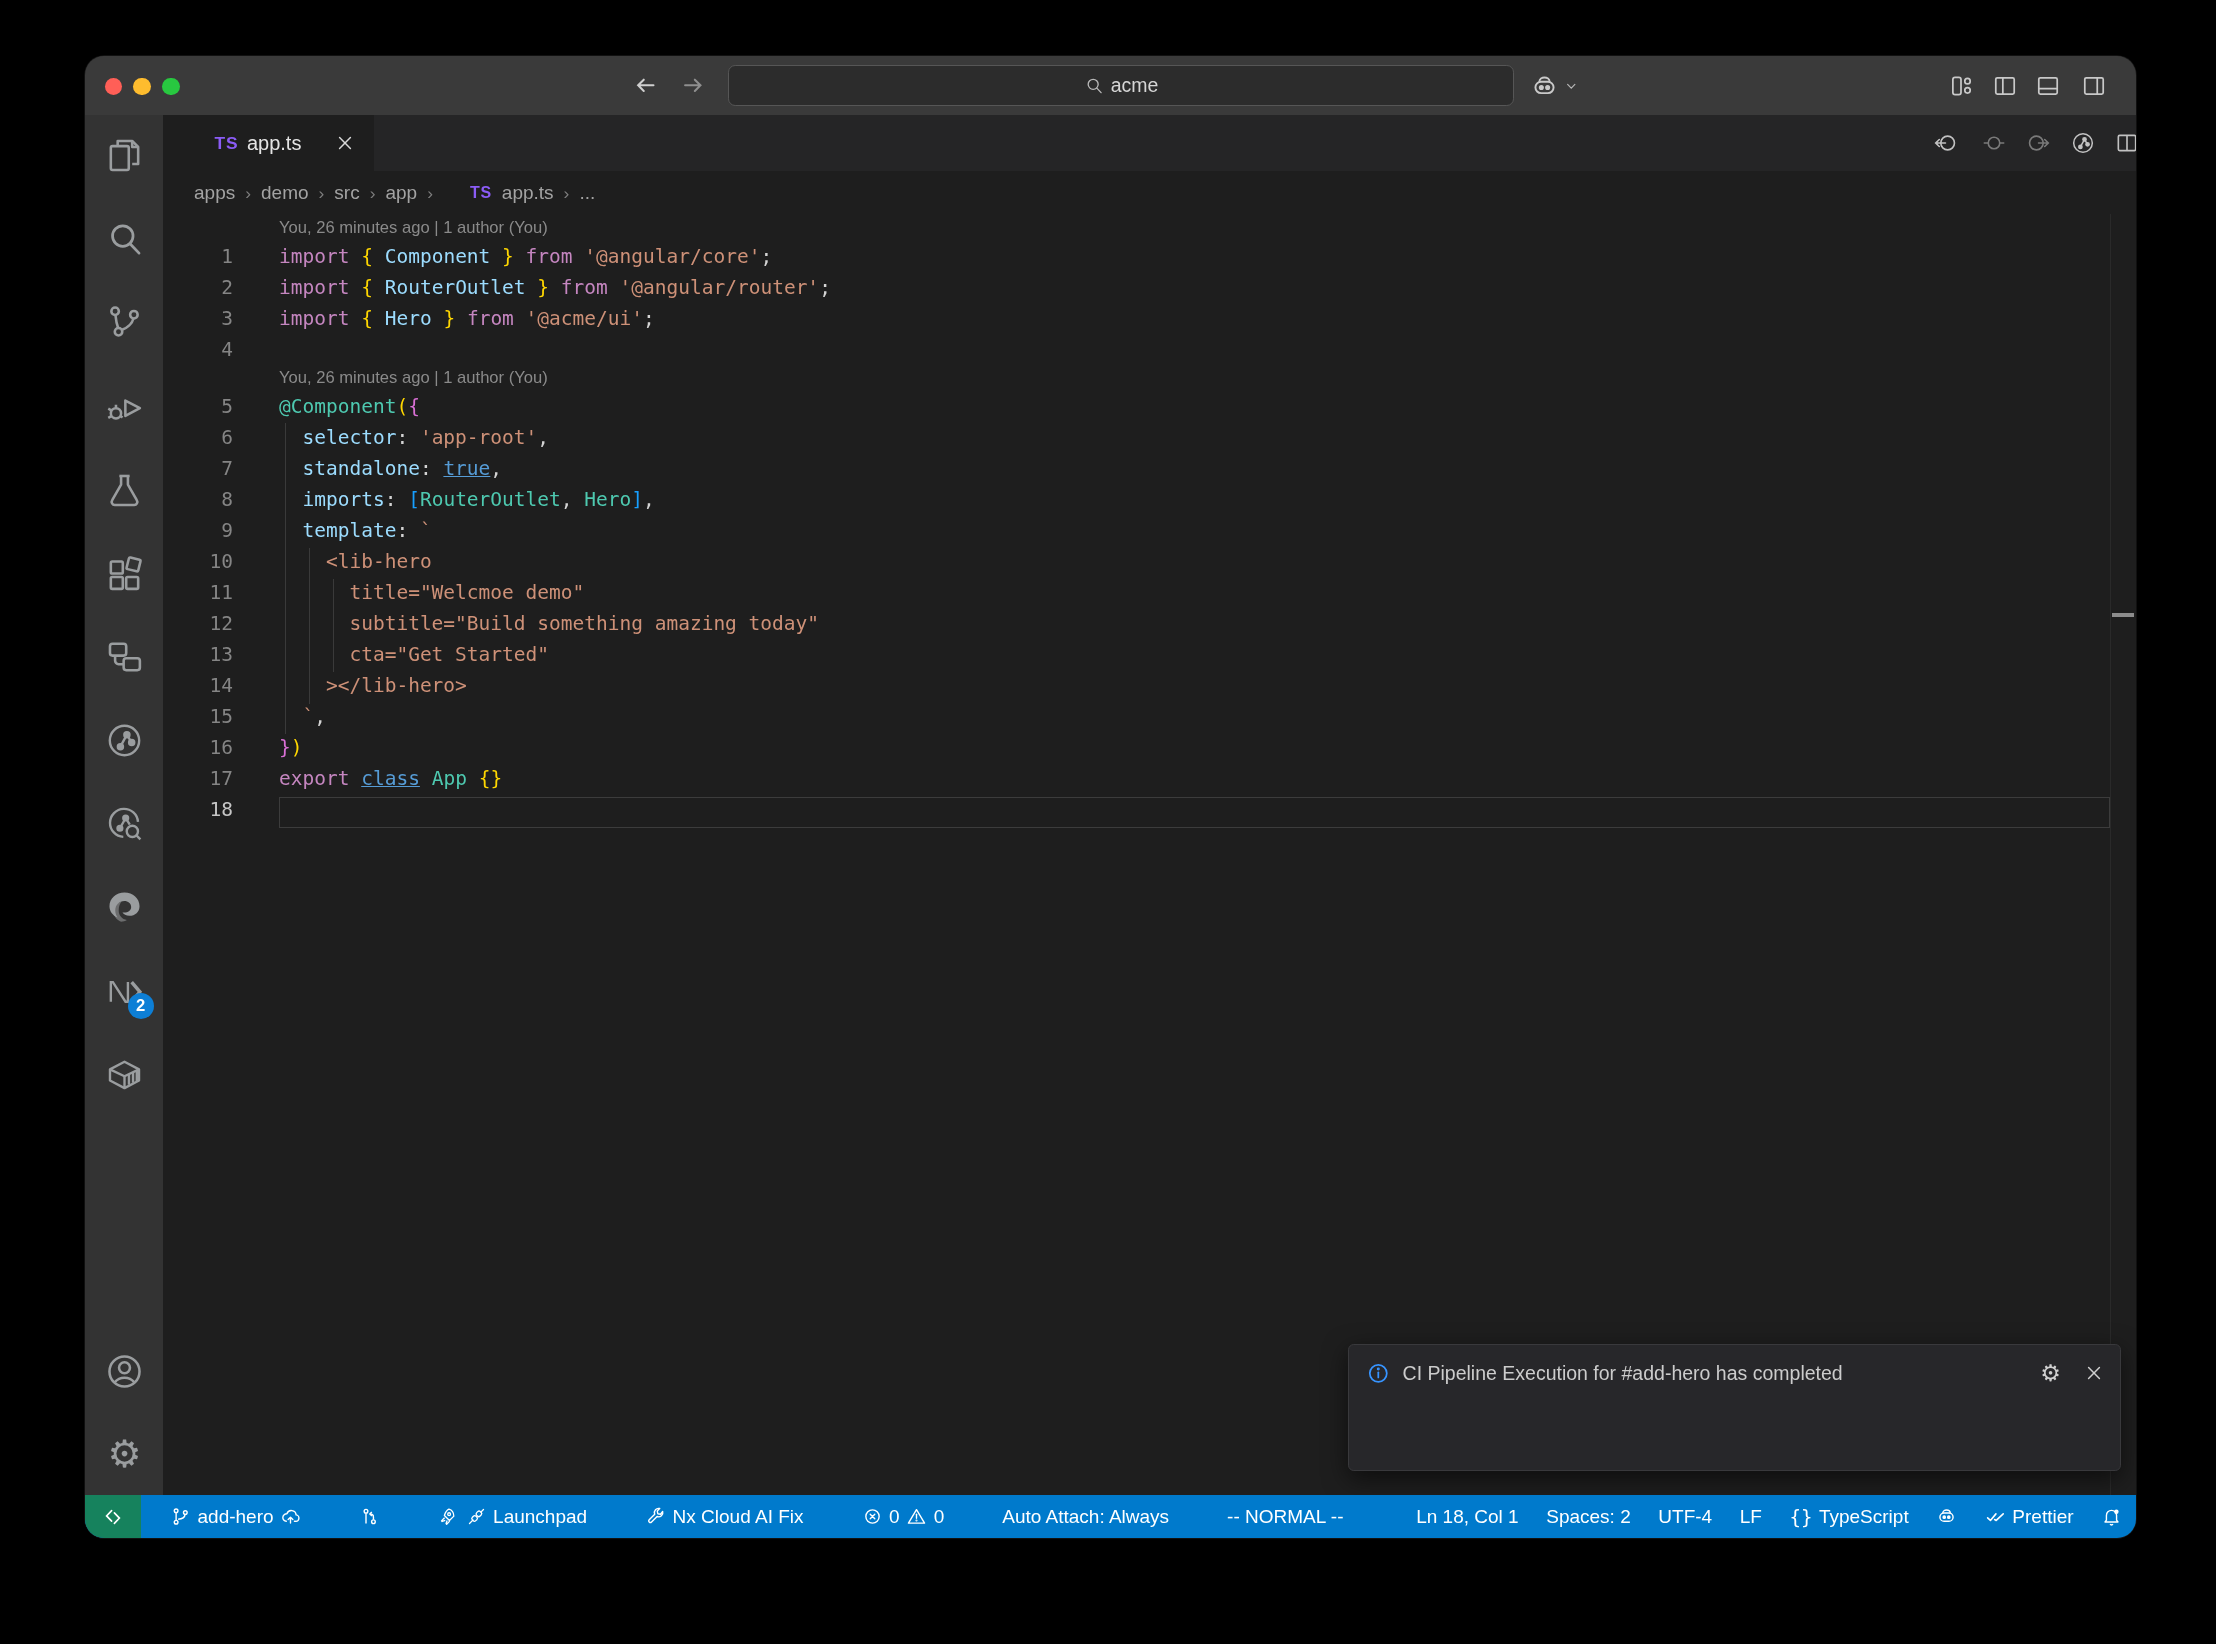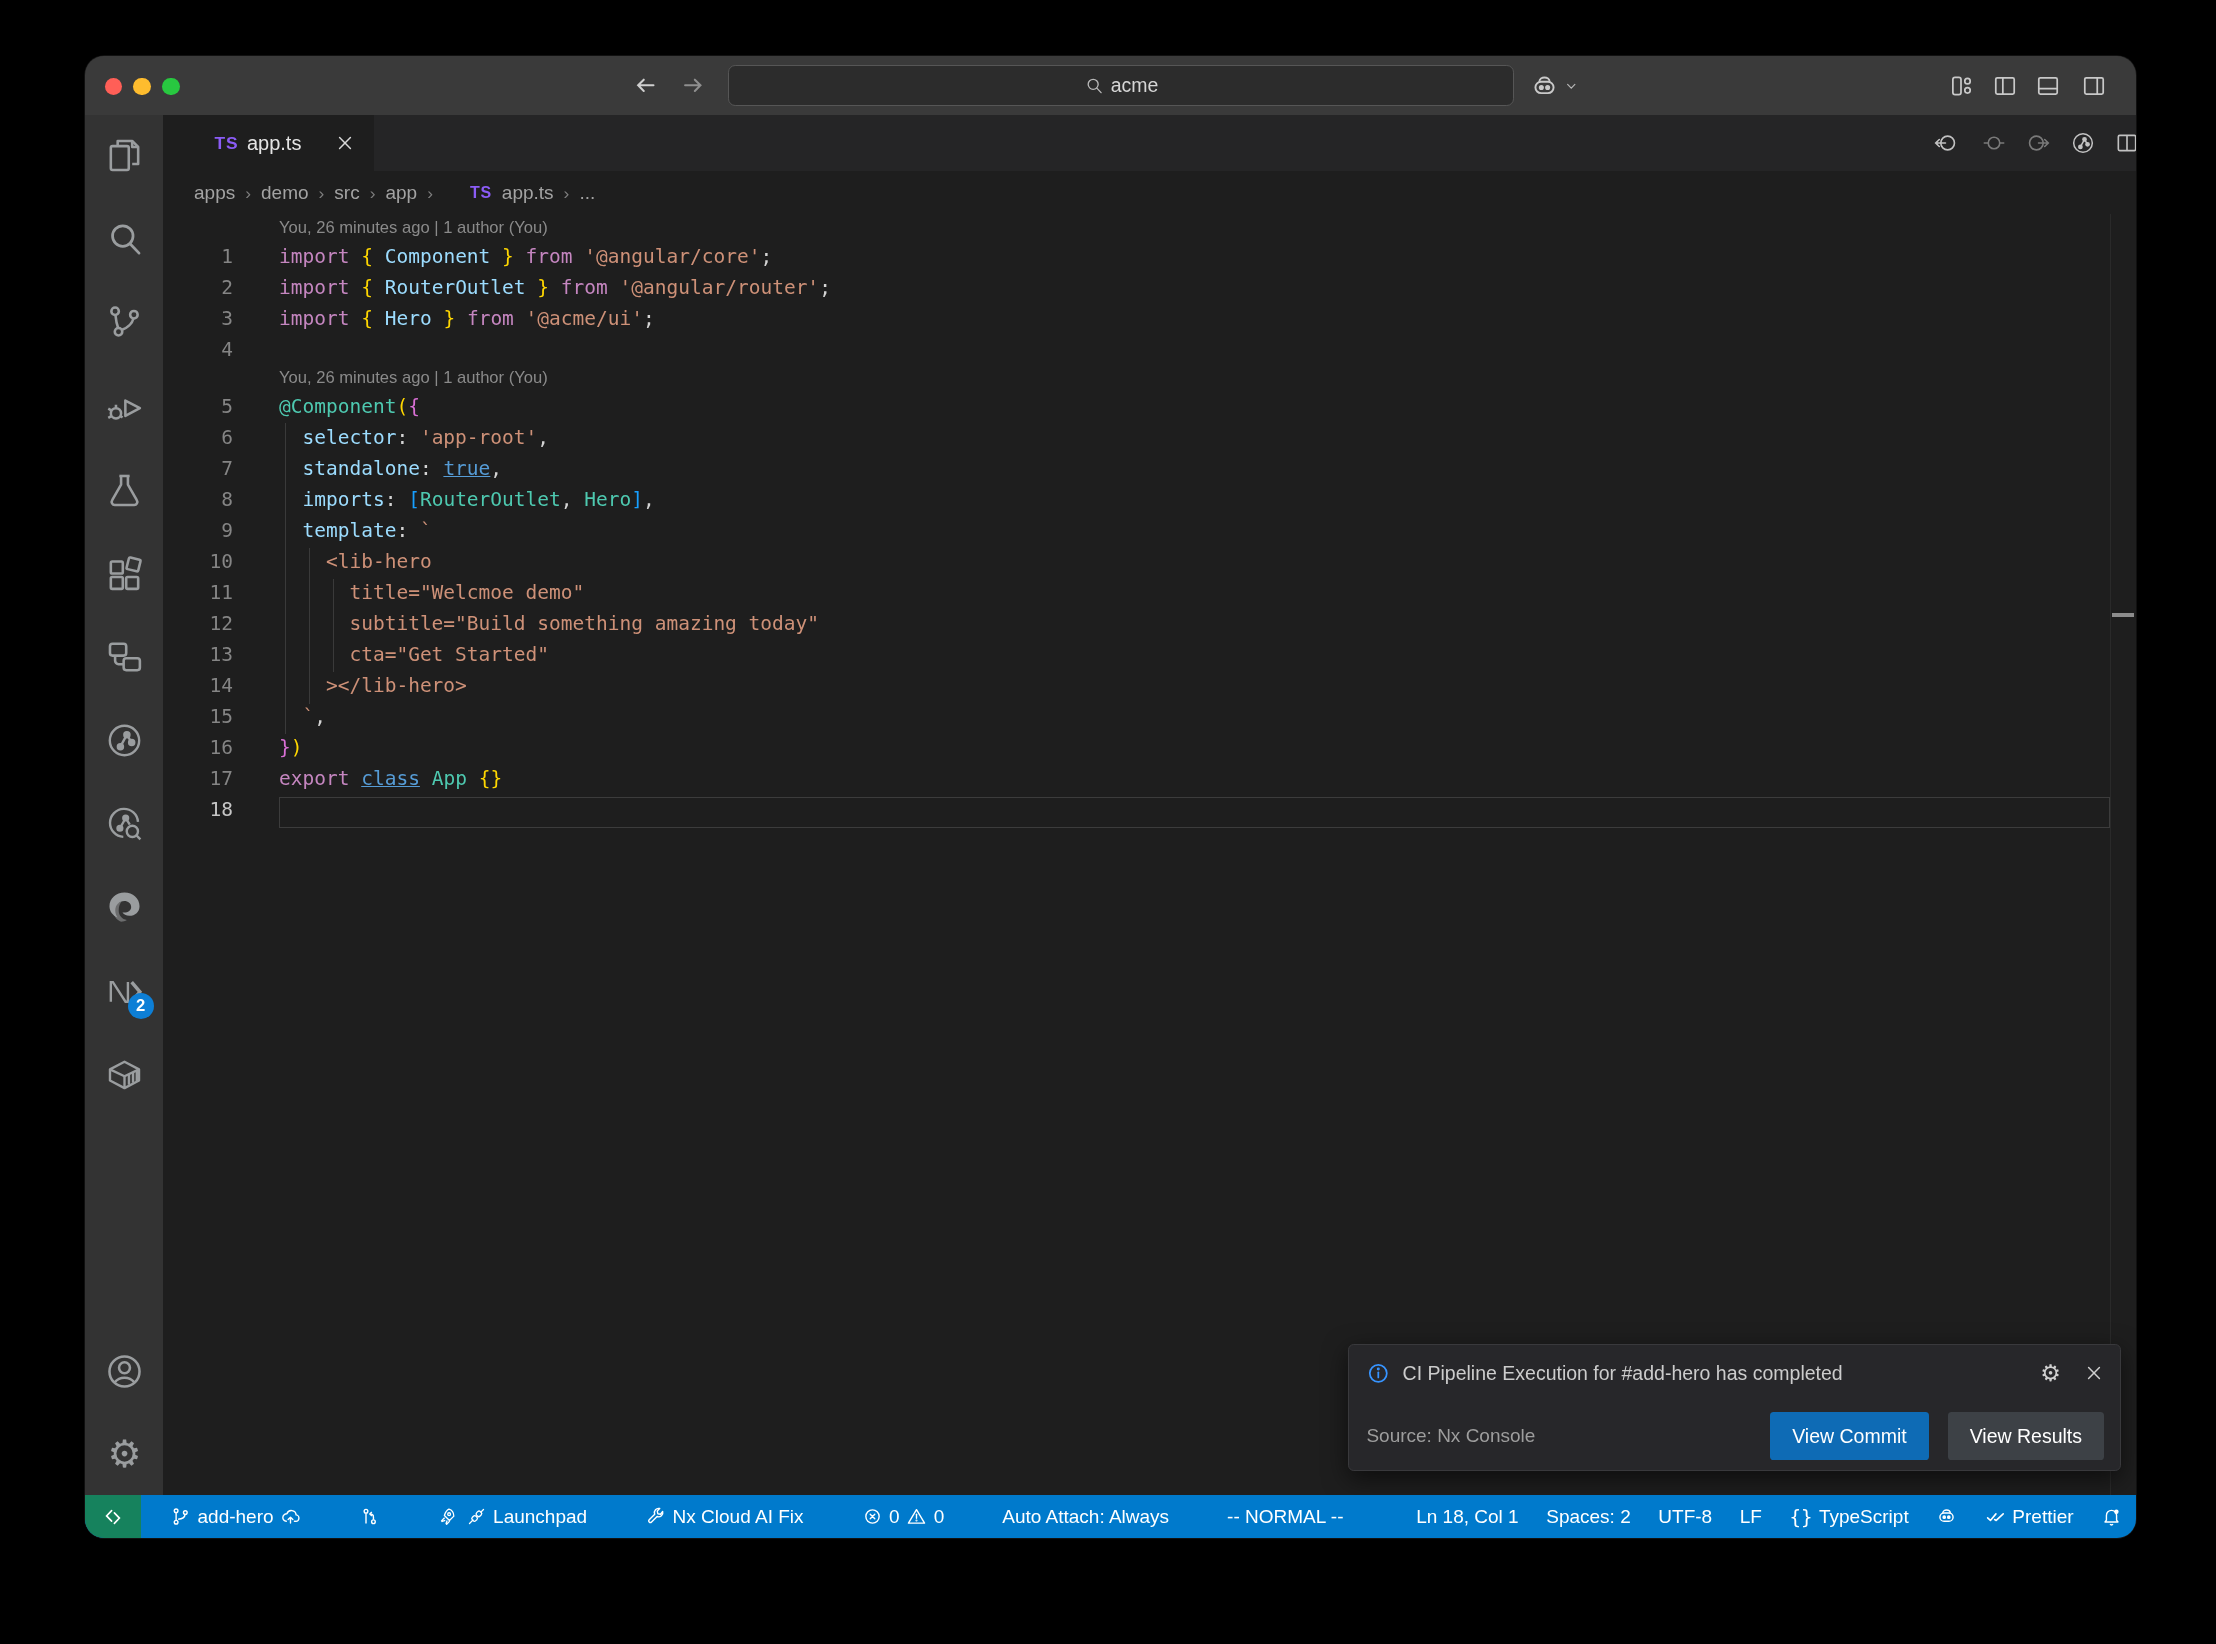--- a/index.html
+++ b/index.html
@@ -511,25 +511,20 @@
     <div class="toast-head">
       <svg class="toast-icon" viewBox="0 0 34 34" width="24.6" height="24.6">
           <use href="#i-info"></use>
         </svg>
       <span class="toast-title">CI Pipeline Execution for #add-hero has completed</span>
       <span class="toast-gear">⚙</span>
       <svg class="toast-close" viewBox="0 0 28 28" width="20" height="20">
           <use href="#i-close"></use>
         </svg>
     </div>
-    <div class="toast-foot">
-      <span class="toast-source">Source: Nx Console</span>
-      <span class="btn primary">View Commit</span>
-      <span class="btn secondary">View Results</span>
-    </div>
   </div>
 
   <div class="statusbar">
     <div class="remote">
       <svg viewBox="0 0 30 30" width="22" height="22">
           <use href="#i-remote"></use>
         </svg>
     </div>
     <div class="sb-item">
       <svg viewBox="0 0 29 29" width="21" height="21">
@@ -577,21 +572,21 @@
       <span>-- NORMAL --</span>
     </div>
     <div class="sb-right">
       <div class="sb-item">
         <span>Ln 18, Col 1</span>
       </div>
       <div class="sb-item">
         <span>Spaces: 2</span>
       </div>
       <div class="sb-item">
-        <span>UTF-8</span>
+        <span>UTF-4</span>
       </div>
       <div class="sb-item">
         <span>LF</span>
       </div>
       <div class="sb-item">
         <span class="sb-braces">{}</span>
         <span>TypeScript</span>
       </div>
       <div class="sb-item">
         <svg viewBox="0 0 29 29" width="21" height="21">

